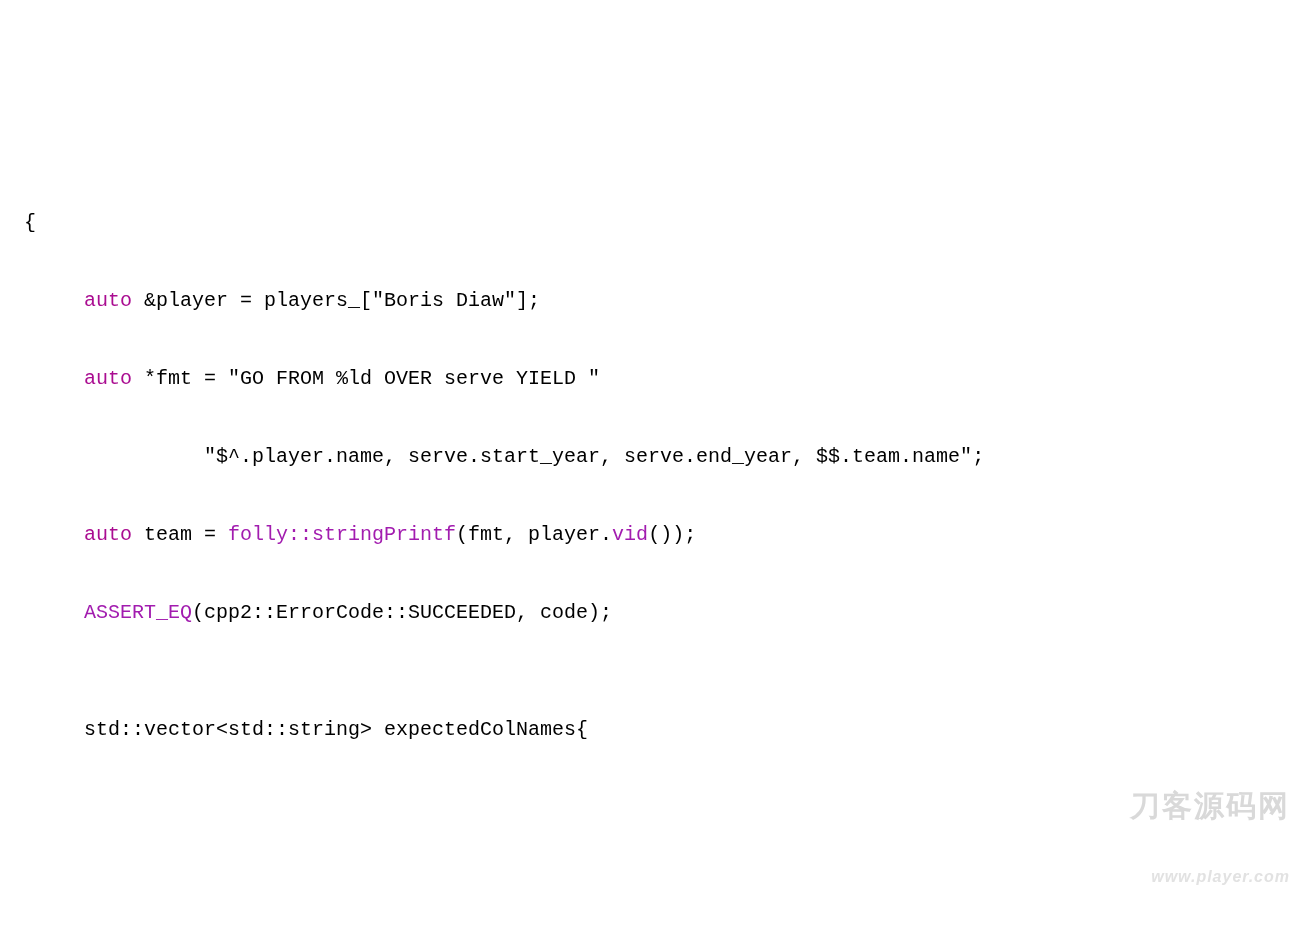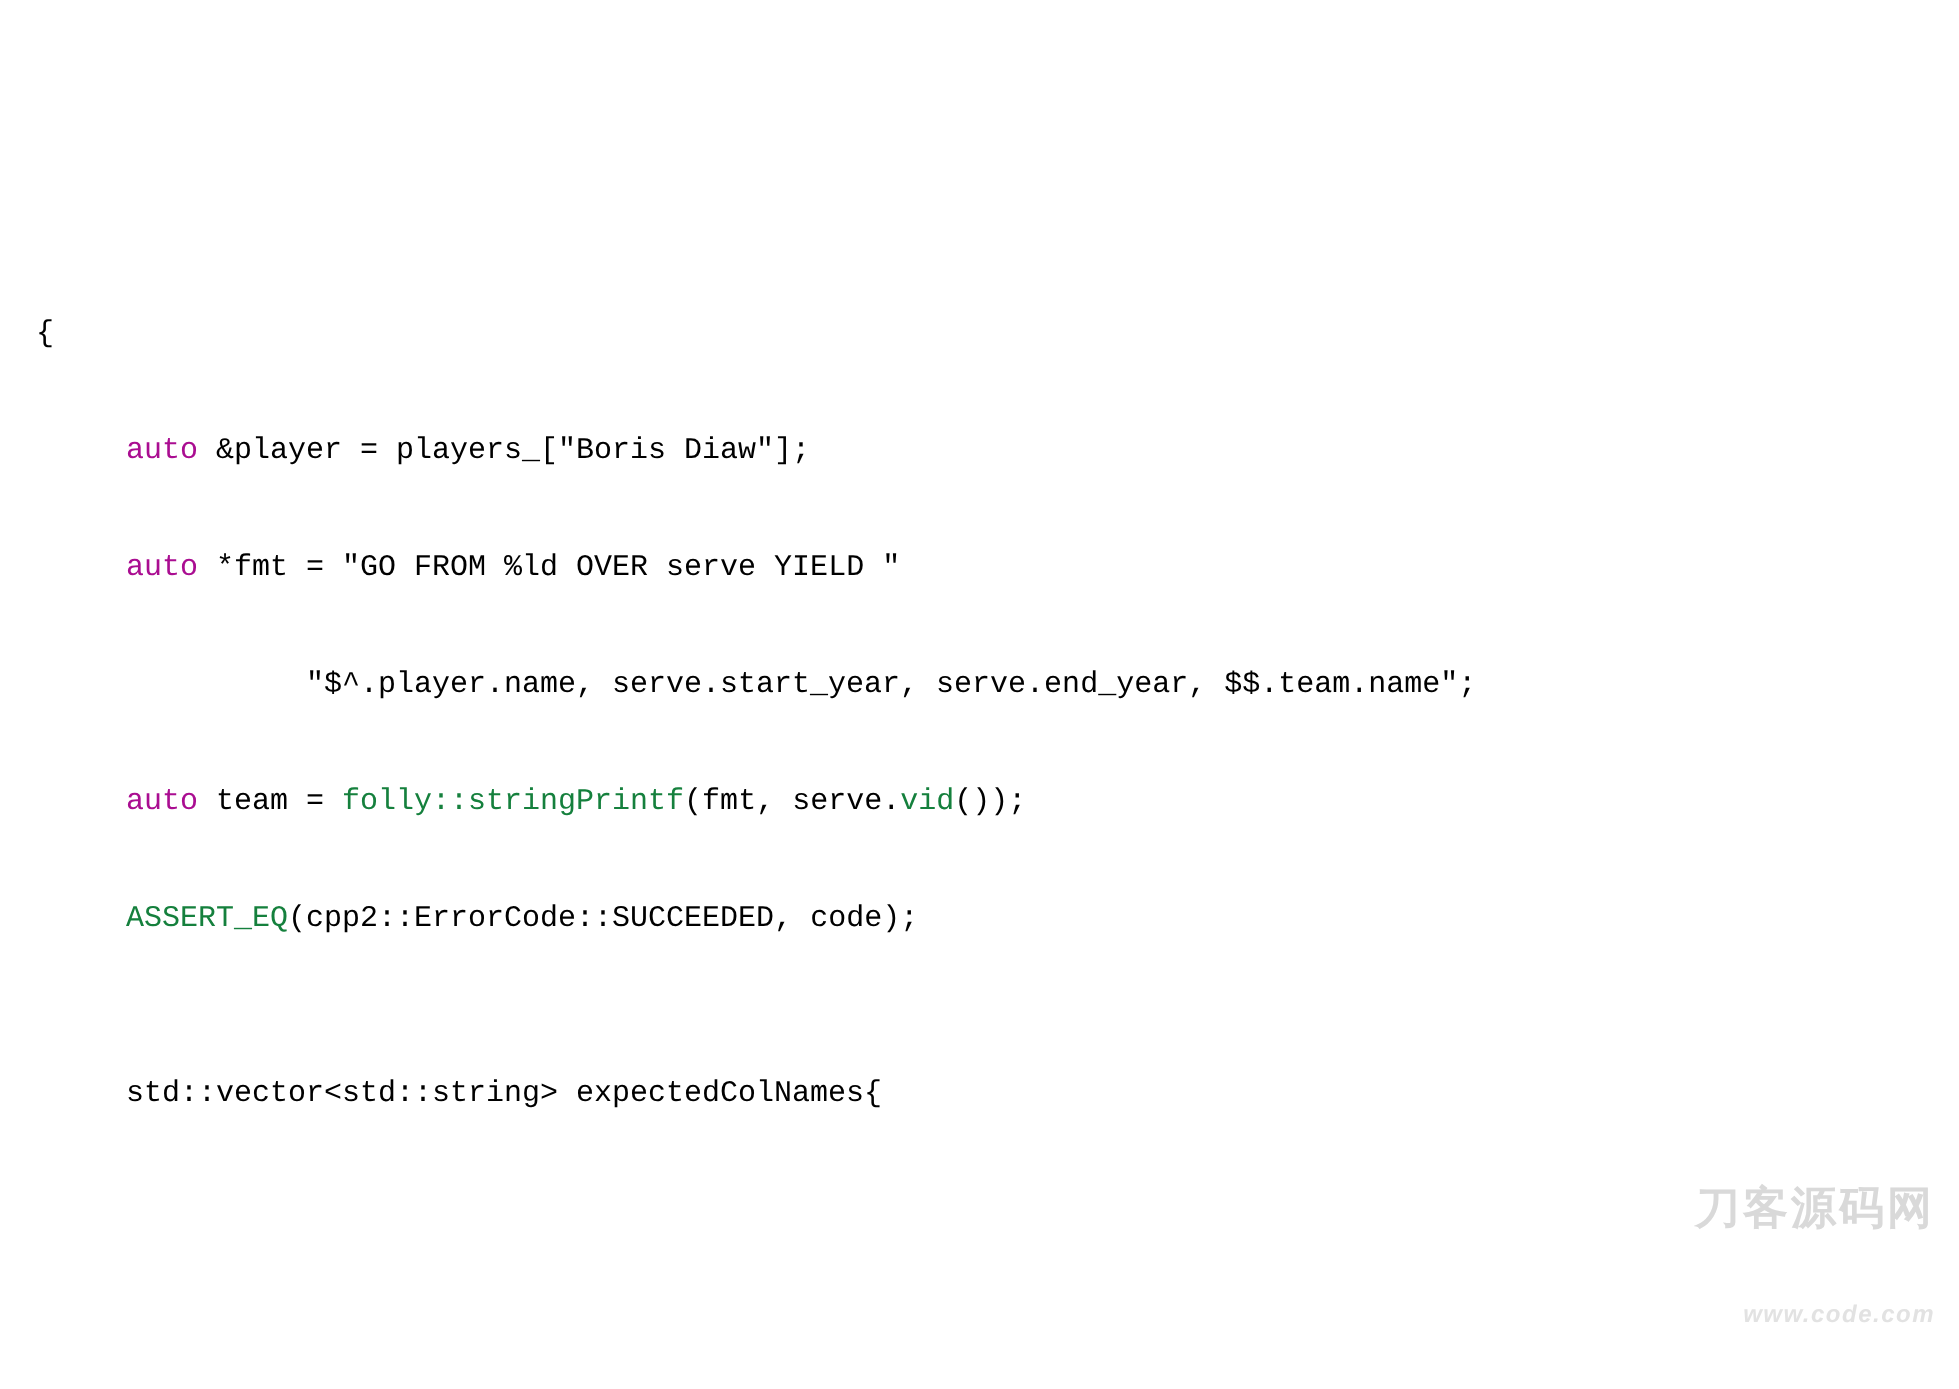--- a/index.html
+++ b/index.html
@@ -22,21 +22,21 @@
     }
     .code-container {
       padding-left: 20px;
     }
     .line {
       display: block;
     }
     .indent1 { padding-left: 60px; }
     .indent3 { padding-left: 180px; }
     .kw { color: #aa0d91; text-align: center; }
-    .fn { color: #15803d; }
+    .fn { color: #a21caf; }
     .watermark {
       position: absolute;
       right: 16px;
       bottom: 18px;
       text-align: right;
       line-height: 1.1;
       pointer-events: none;
       user-select: none;
     }
     .wm-top {
@@ -59,38 +59,38 @@
 </head>
 <body>
 
 
 
 <div class="code-container">
 <span class="line">{</span>
 <span class="line indent1"><span class="kw">auto</span><span> &amp;player = players_["Boris Diaw"];</span></span>
 <span class="line indent1"><span class="kw">auto</span><span> *fmt = "GO FROM %ld OVER serve YIELD "</span></span>
 <span class="line indent3">"$^.player.name, serve.start_year, serve.end_year, $$.team.name";</span>
-<span class="line indent1"><span class="kw">auto</span><span> team = </span><span class="fn">folly::stringPrintf</span><span>(fmt, serve.</span><span class="fn">vid</span><span>());</span></span>
+<span class="line indent1"><span class="kw">auto</span><span> team = </span><span class="fn">folly::stringPrintf</span><span>(fmt, player.</span><span class="fn">vid</span><span>());</span></span>
 <span class="line indent1"><span class="fn">ASSERT_EQ</span><span>(cpp2::ErrorCode::SUCCEEDED, code);</span></span>
 <span class="line"></span>
 <span class="line indent1">std::vector&lt;std::string&gt; expectedColNames{</span>
 
 
 
 <span class="line"></span>
 
 
 
 
 
 
 
 
 
 </div>
 
 <div class="watermark">
   <div class="wm-top">刀客源码网</div>
-  <div class="wm-bot">www.code.com</div>
+  <div class="wm-bot">www.player.com</div>
 </div>
 
 
 
 
 </body></html>

